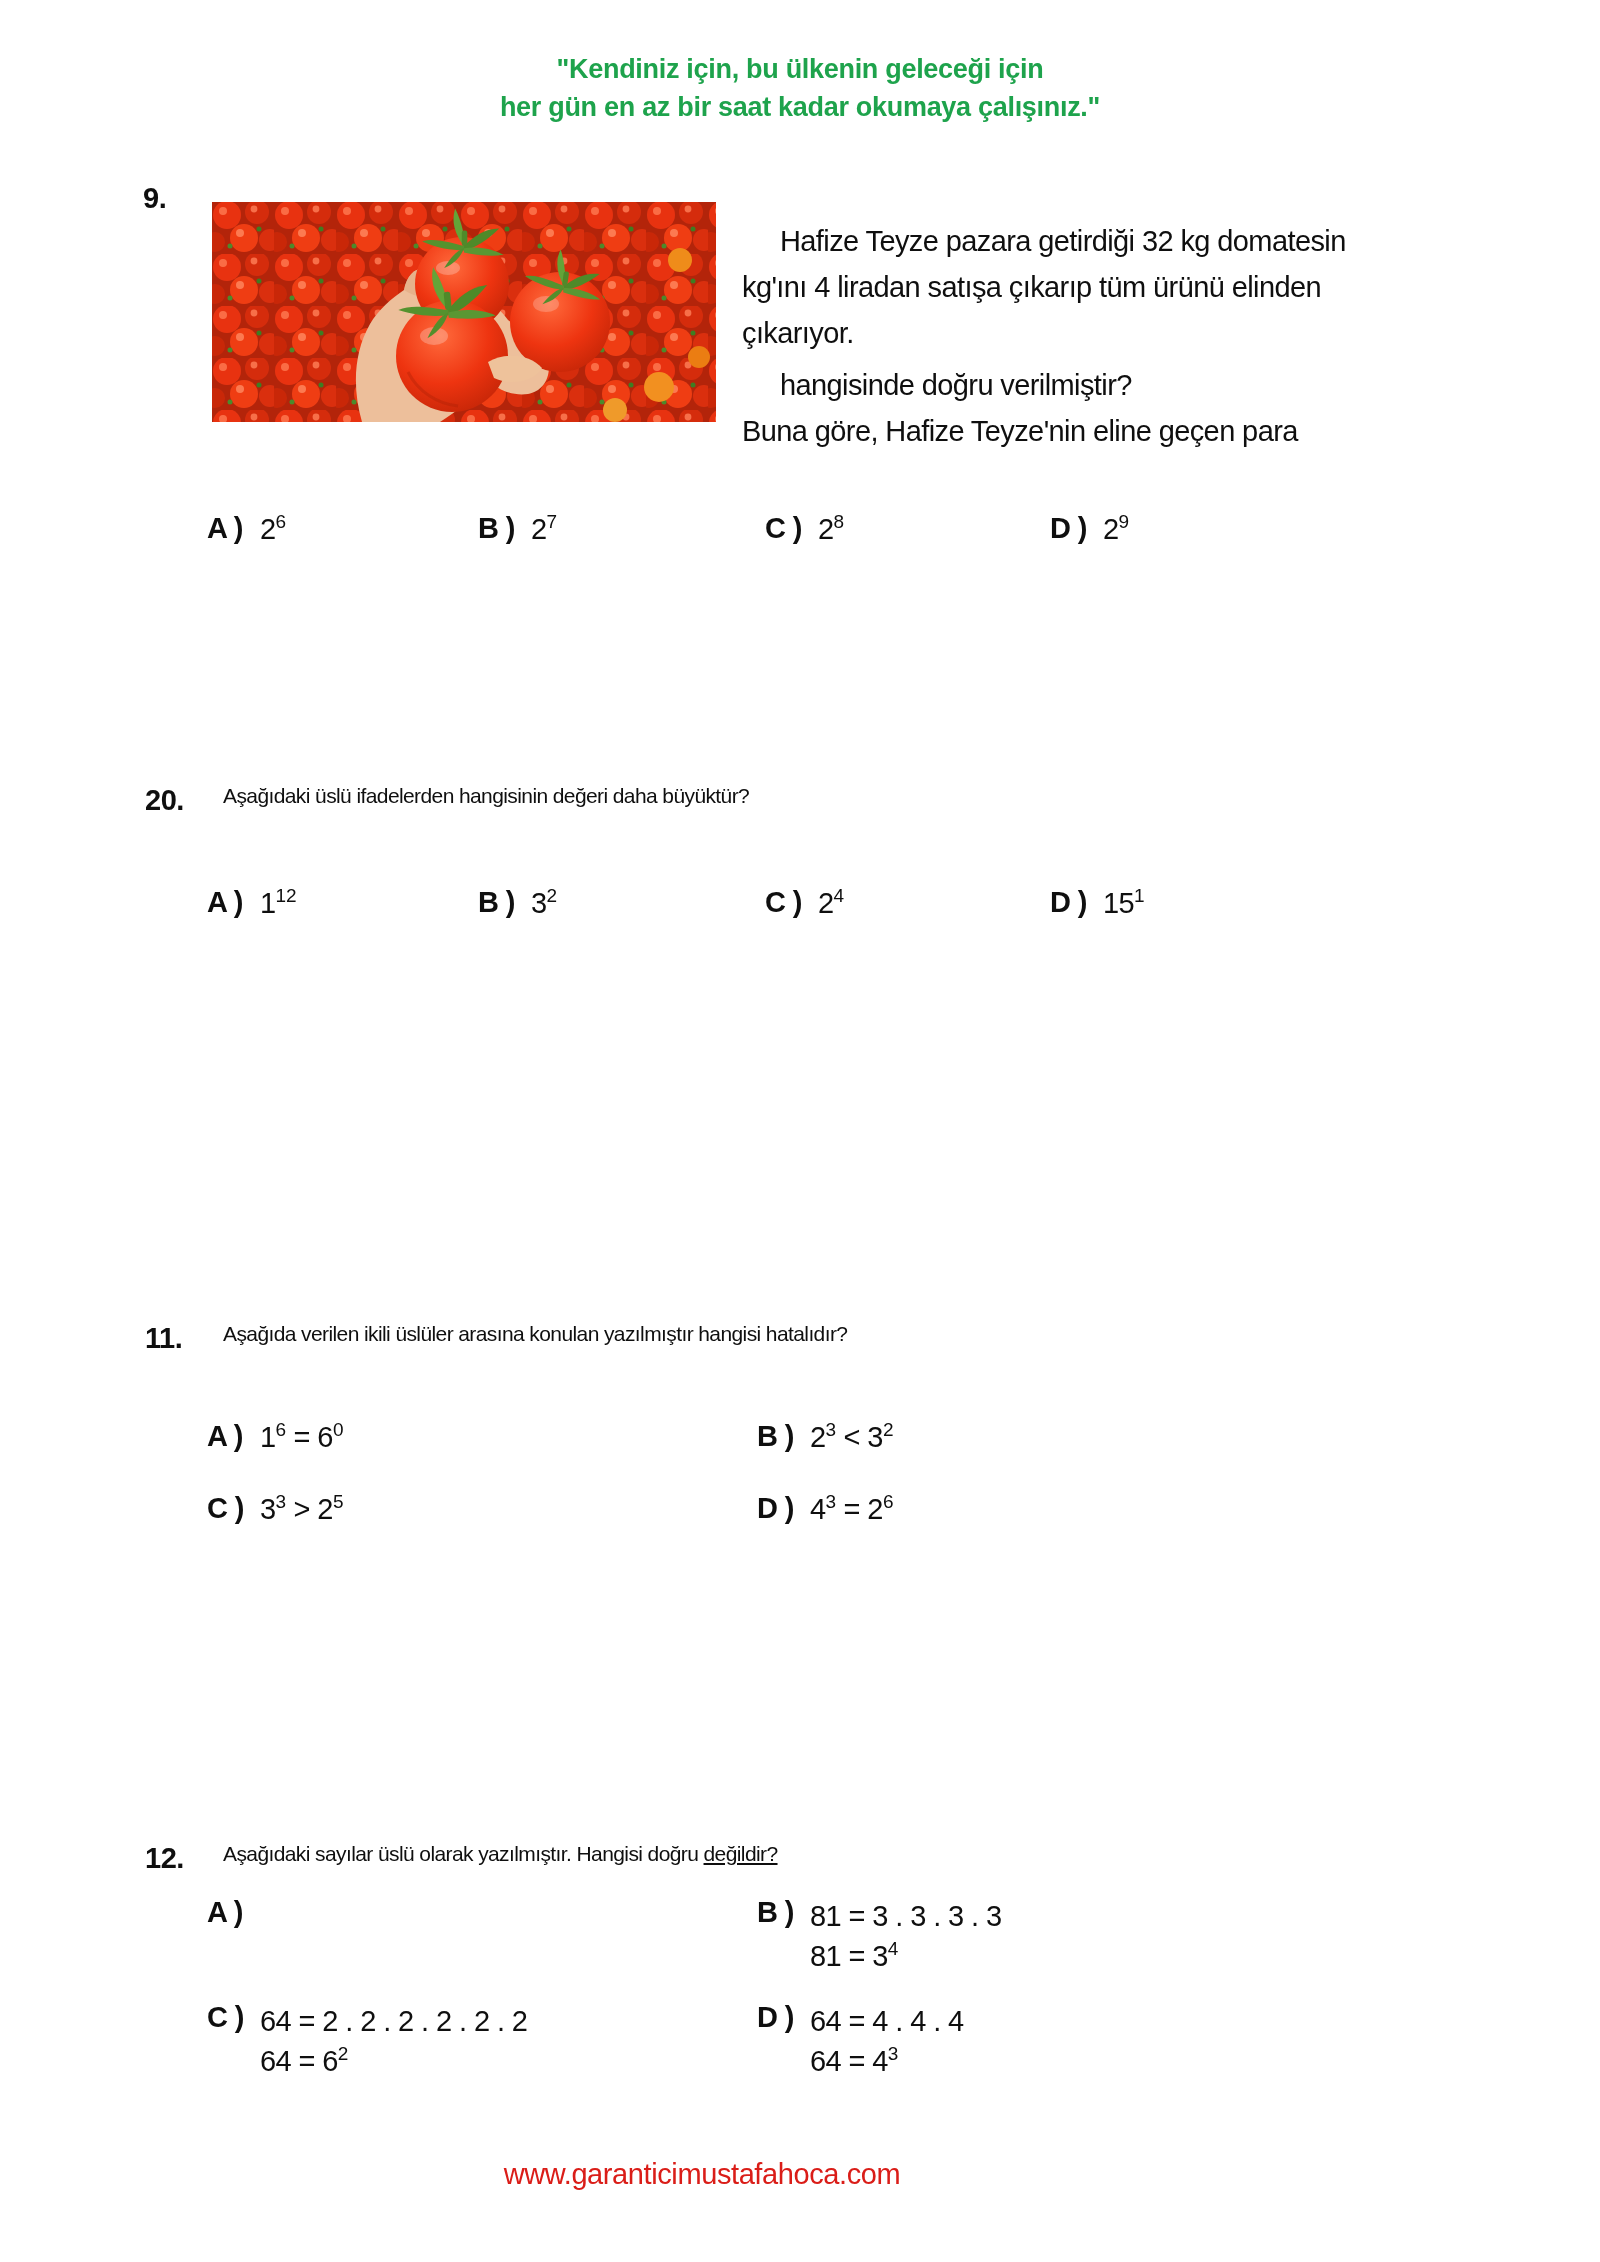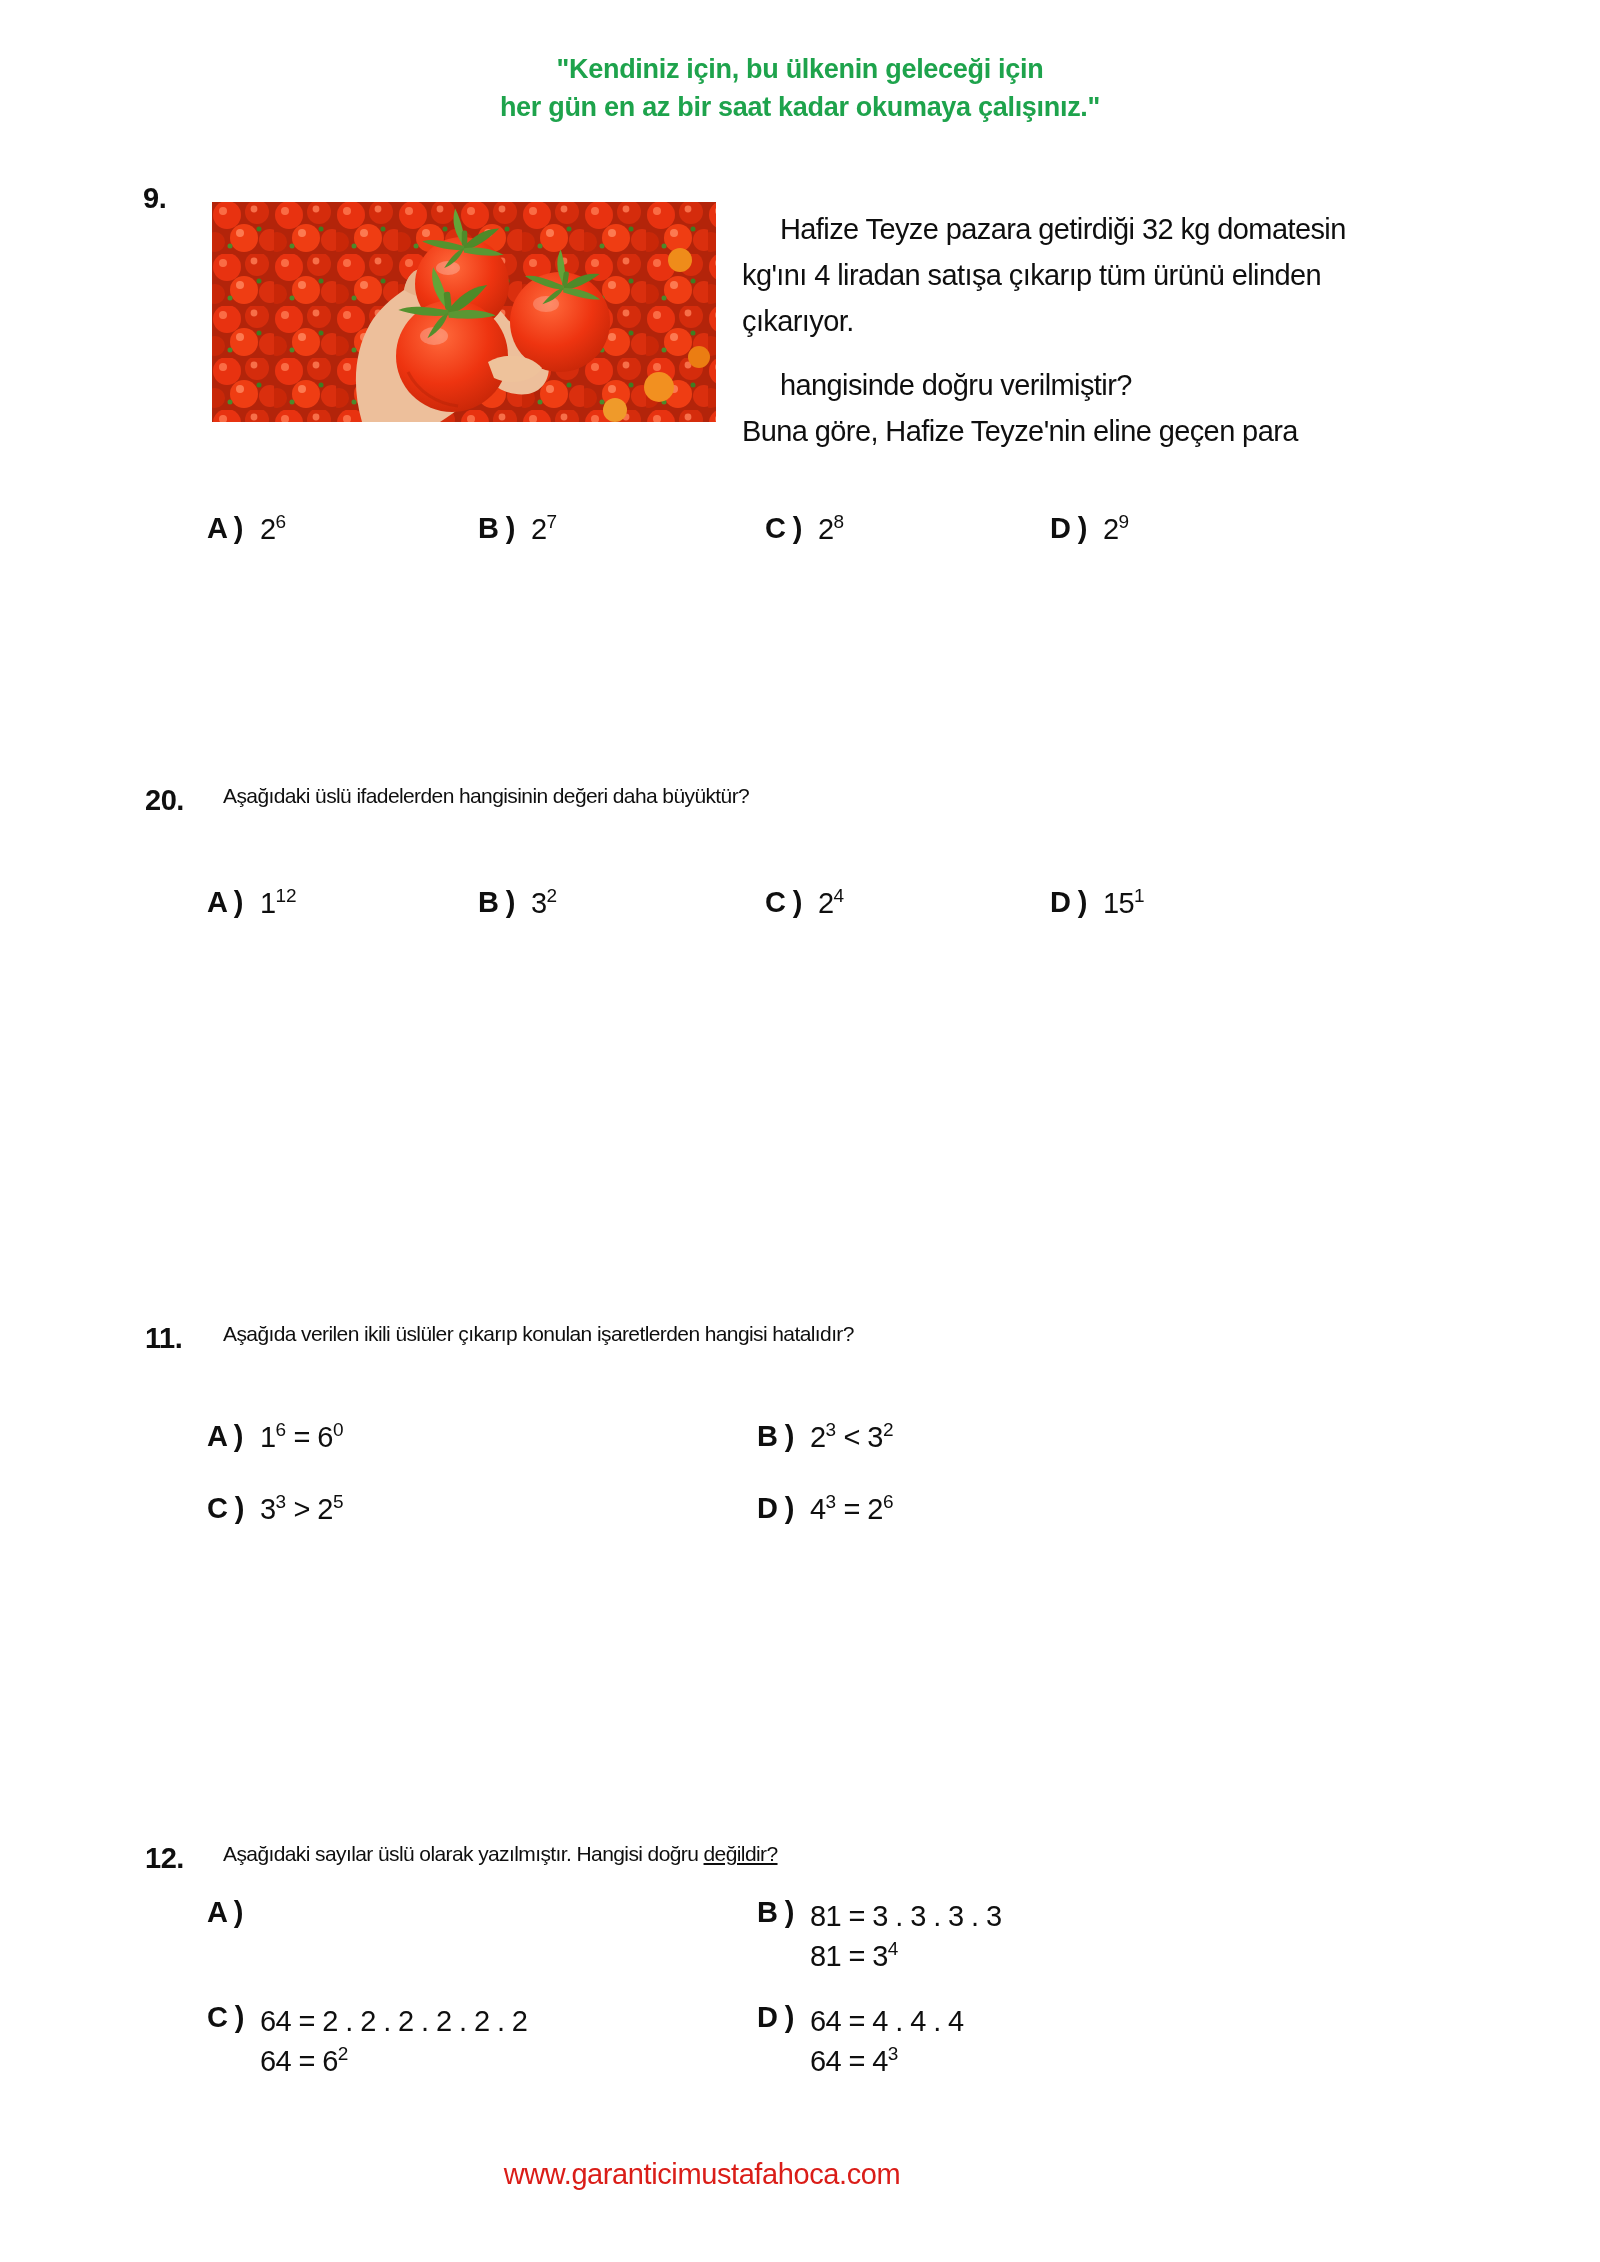--- a/index.html
+++ b/index.html
@@ -16,21 +16,21 @@
   
   .qnum{position:absolute;font-size:29px;font-weight:bold;letter-spacing:-0.5px;}
   .qtitle{position:absolute;font-size:21px;letter-spacing:-0.6px;white-space:nowrap;}
   .u{text-decoration:underline;}
 
   
   #q9-img{position:absolute;left:212px;top:202px;width:504px;height:220px;}
   .para{position:absolute;font-size:29px;letter-spacing:-0.6px;width:680px;}
   .para .tline{line-height:46px;white-space:nowrap;}
   .para .tline:first-child{text-indent:38px;}
-  #q9-p1{left:742px;top:206px;}
+  #q9-p1{left:742px;top:218px;}
   #q9-p2{left:742px;top:362px;}
 
   
   .opts{position:absolute;left:0;width:1600px;height:0;}
   .option{position:absolute;display:flex;font-size:29px;letter-spacing:-0.6px;white-space:nowrap;}
   .option .lbl{font-weight:bold;width:53px;flex:0 0 auto;}
   .oline{line-height:34px;}
   .sup{font-size:19px;position:relative;top:-11px;letter-spacing:0;}
 
   .row4 .option{top:0;}
@@ -199,21 +199,21 @@
           <span class="lbl">D )</span>
           <div class="obody">
             <div class="oline"><span>15</span><span class="sup">1</span></div>
           </div>
         </div>
       </div>
   </section>
 
   <section class="layer">
     <span class="qnum" id="q11-num">11.</span>
-    <span class="qtitle" id="q11-title">Aşağıda verilen ikili üslüler çıkarıp konulan işaretlerden hangisi hatalıdır?</span>
+    <span class="qtitle" id="q11-title">Aşağıda verilen ikili üslüler arasına konulan yazılmıştır hangisi hatalıdır?</span>
     <div class="opts grid2" id="q11-opts">
         <div class="option">
           <span class="lbl">A )</span>
           <div class="obody">
             <div class="oline"><span>1</span><span class="sup">6</span><span> = 6</span><span class="sup">0</span></div>
           </div>
         </div>
         <div class="option">
           <span class="lbl">B )</span>
           <div class="obody">

